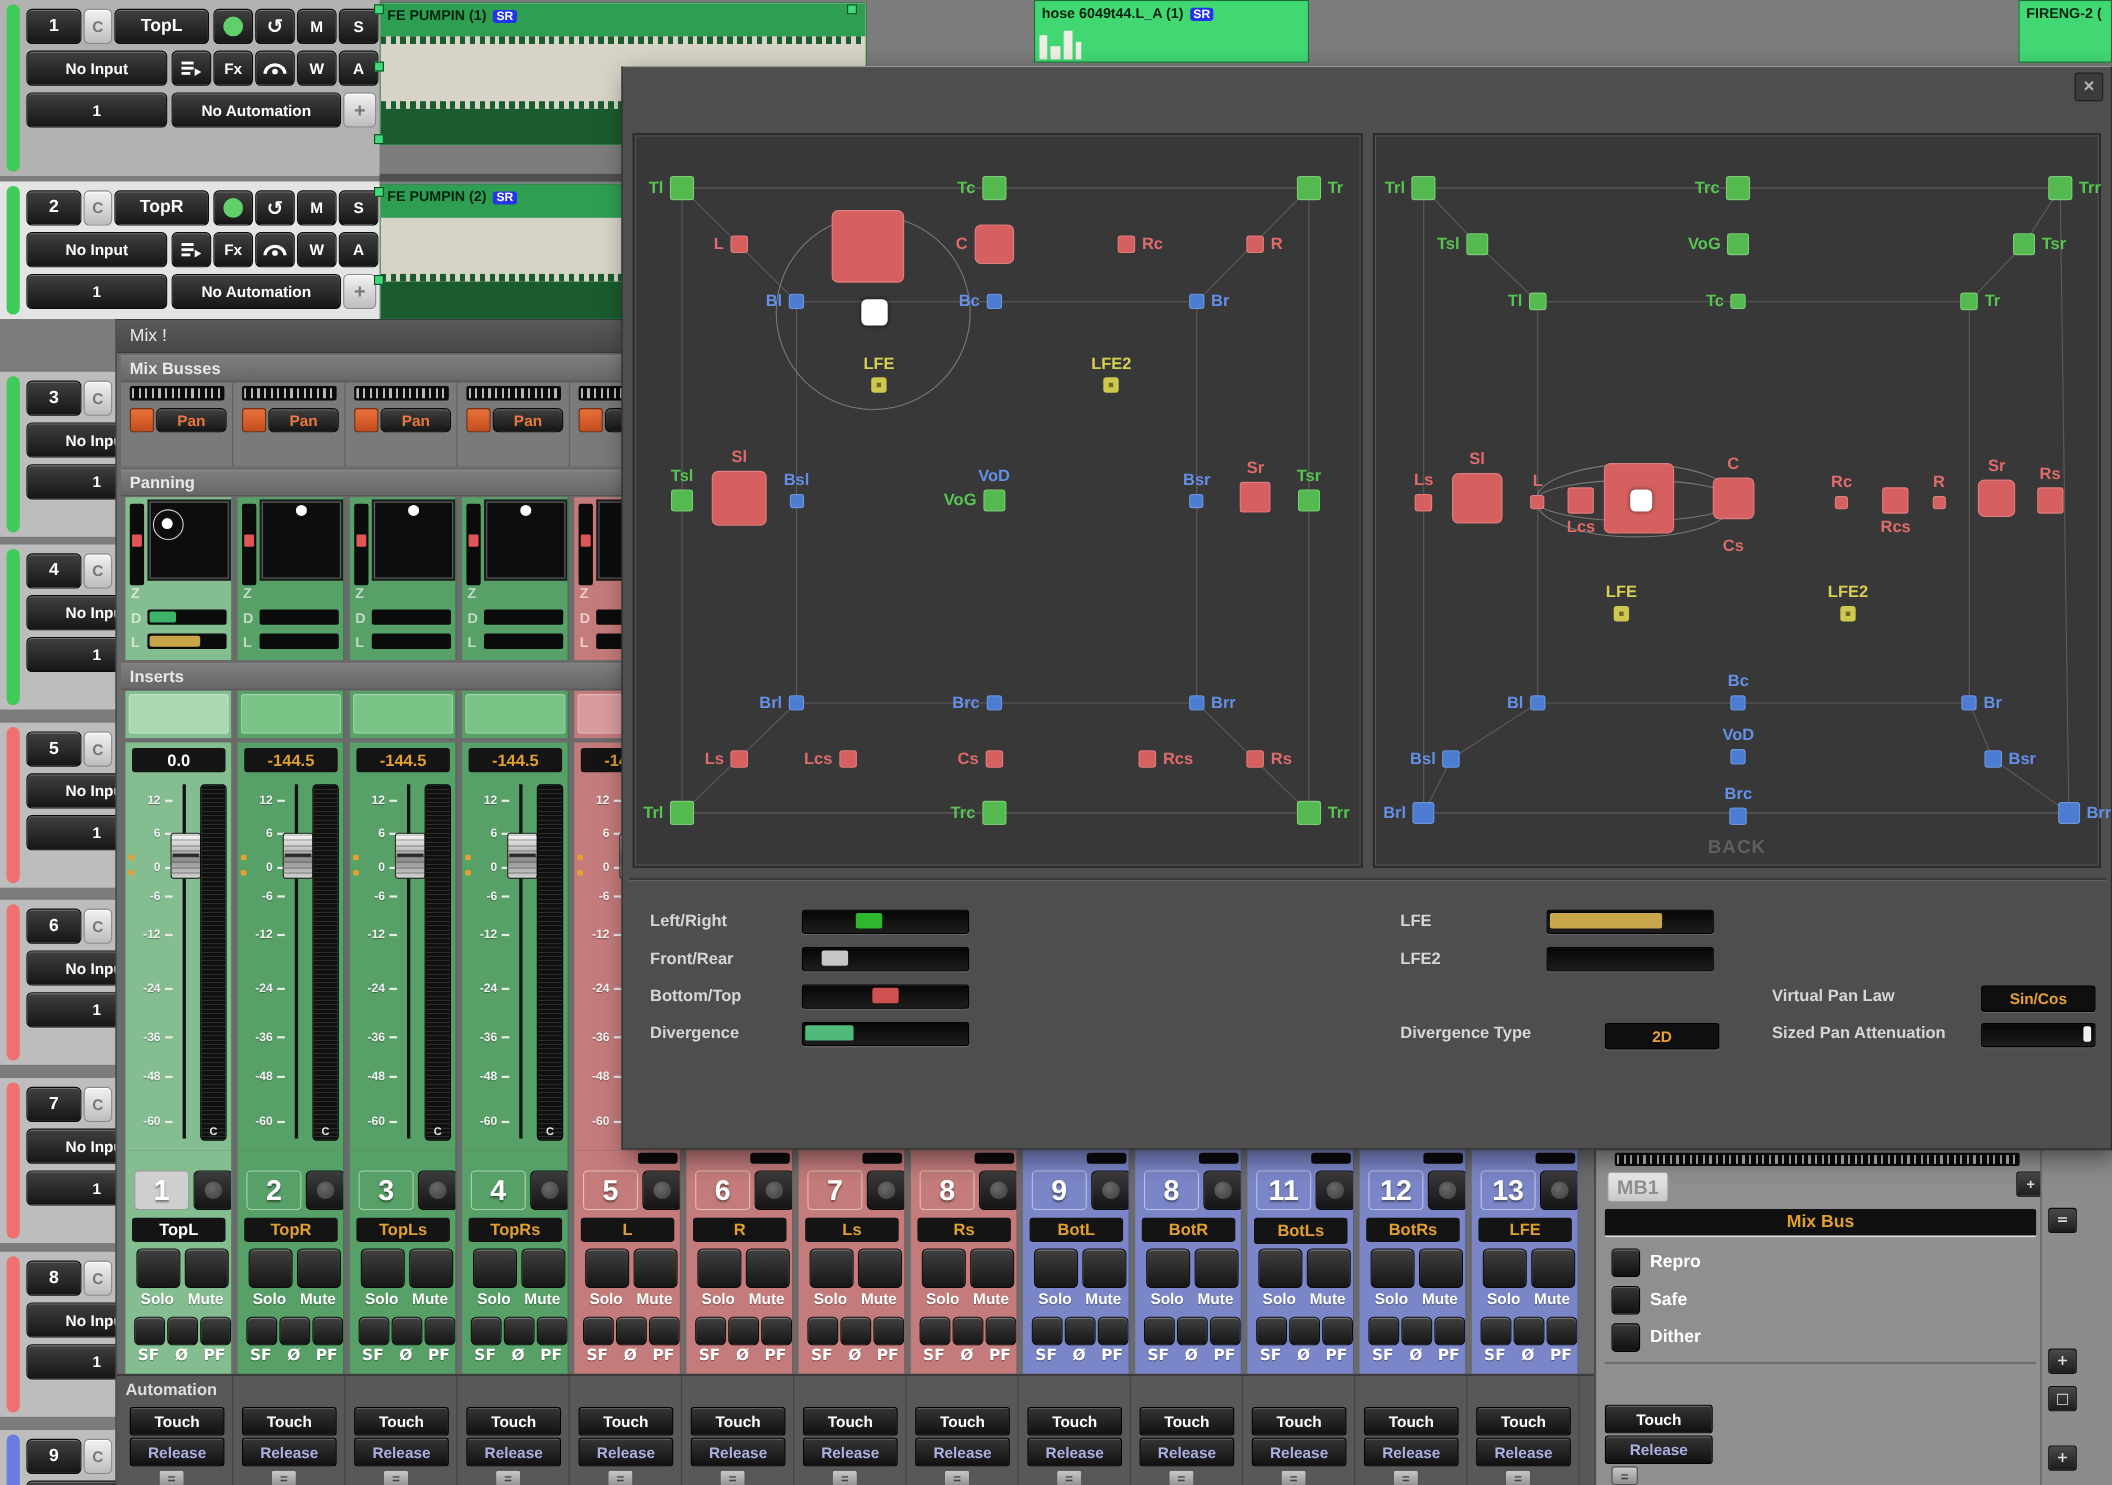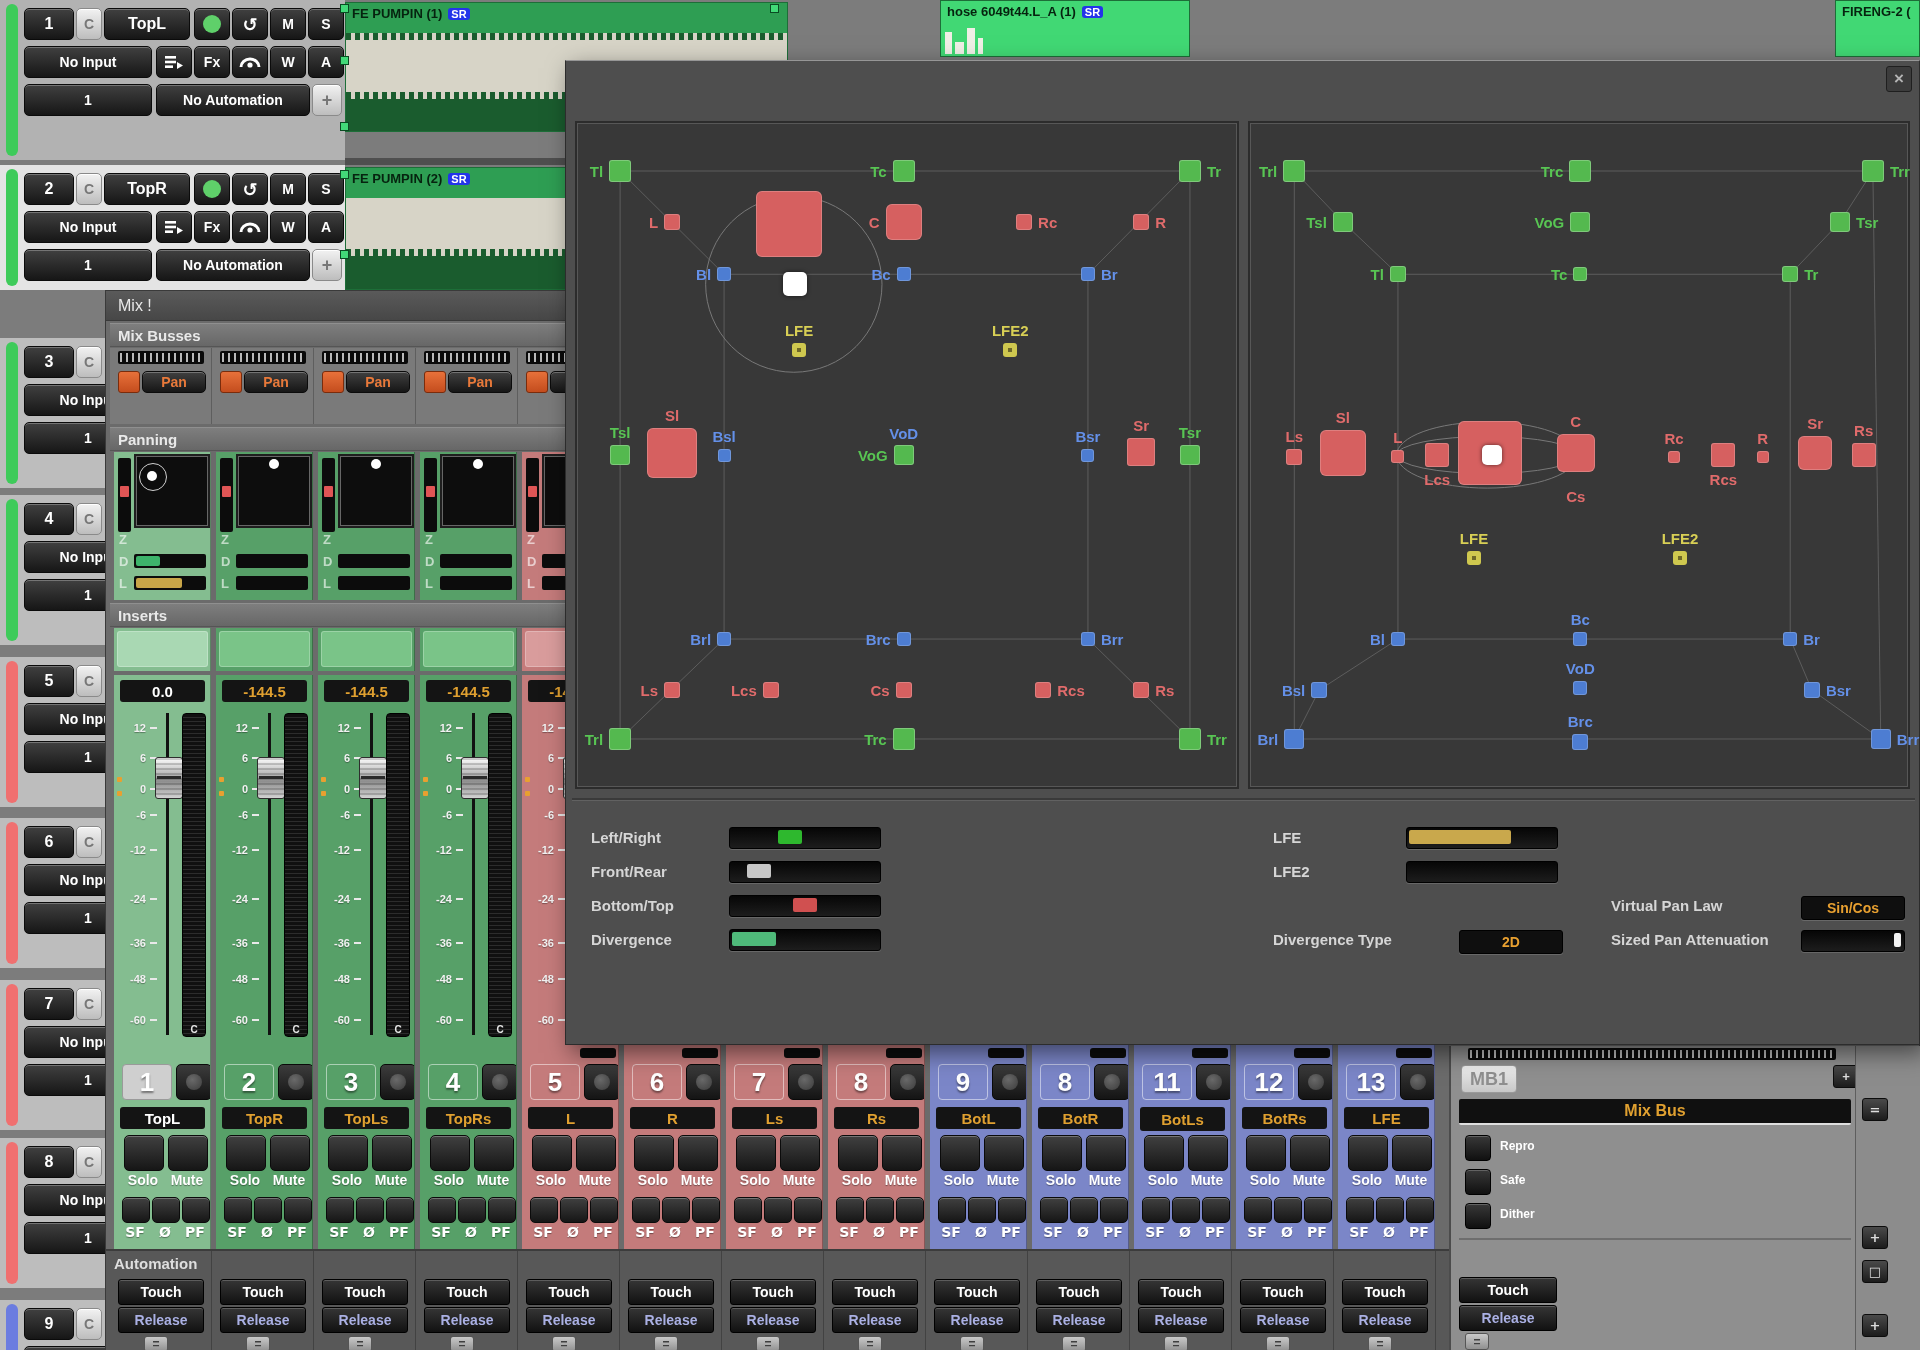--- a/index.html
+++ b/index.html
@@ -71,21 +71,21 @@
     box-shadow:inset 0 1px 0 rgba(255,255,255,.2);}
   .tbtn.rel{color:#aab0e4;}
   
   #mb1{position:absolute;background:#8f8f8f;border-left:2px solid #4c4c4c;box-sizing:border-box;}
   .mb1tag{position:absolute;background:linear-gradient(#efefef,#c7c7c7);border:1px solid #9a9a9a;border-radius:4px;
     color:#8f8f8f;font-weight:bold;font-size:18px;display:flex;align-items:center;justify-content:center;}
   .mbbar{position:absolute;background:#101010;border-radius:2px;color:#e0a030;font-weight:bold;font-size:16px;
     display:flex;align-items:center;justify-content:center;border-bottom:2px solid #dfdfdf;}
   .togbtn{position:absolute;background:linear-gradient(#383838,#101010);border:1px solid #000;border-radius:4px;
     box-shadow:inset 0 1px 0 rgba(255,255,255,.22);}
-  .toglb{position:absolute;color:#fff;font-weight:bold;font-size:12px;}
+  .toglb{position:absolute;color:#fff;font-weight:bold;font-size:16px;}
   .smbtn{position:absolute;width:24px;height:21px;background:linear-gradient(#4a4a4a,#1c1c1c);border:1px solid #0c0c0c;
     border-radius:3px;color:#ddd;font-size:13px;font-weight:bold;display:flex;align-items:center;justify-content:center;}
   
   #dialog{position:absolute;left:565px;top:60px;width:1355px;height:985px;background:#4e4e4e;
     border:1px solid #2c2c2c;border-top:1px solid #969696;box-sizing:border-box;box-shadow:6px 8px 22px rgba(0,0,0,.5);}
   .dlg-title{position:absolute;left:0;top:0;width:100%;height:34px;background:linear-gradient(#6f6f6f,#565656);
     color:#e4e4e4;font-size:15px;display:flex;align-items:center;padding-left:12px;box-sizing:border-box;border-bottom:1px solid #3e3e3e;}
   .dlg-close{position:absolute;right:7px;top:5px;width:24px;height:24px;background:#3c3c3c;border:1px solid #1f1f1f;
     border-radius:3px;color:#b5b5b5;font-size:17px;font-weight:bold;display:flex;align-items:center;justify-content:center;}
   .panfield{position:absolute;background:#383838;border:1px solid #575757;outline:2px solid #2c2c2c;}
@@ -1443,20 +1443,21 @@
         <div class="spk-lbl lb" style="left: 10.4%; top: 85.5%; transform: translate(-100%, -50%); margin-left: -14px;">Bsl</div>
         <div class="spk sk-b" style="left: calc(85.5% - 8px); top: calc(85.5% - 8px); width: 16px; height: 16px;"></div>
         <div class="spk-lbl lb" style="left: 85.5%; top: 85.5%; transform: translate(0px, -50%); margin-left: 14px;">Bsr</div>
         <div class="spk sk-b" style="left: calc(6.6% - 10px); top: calc(92.9% - 10px); width: 20px; height: 20px;"></div>
         <div class="spk-lbl lb" style="left: 6.6%; top: 92.9%; transform: translate(-100%, -50%); margin-left: -16px;">Brl</div>
         <div class="spk sk-b" style="left: calc(50.2% - 8px); top: calc(93.4% - 8px); width: 16px; height: 16px;"></div>
         <div class="spk-lbl lb" style="left: 50.2%; top: 93.4%; transform: translate(-50%, -100%); margin-top: -12px;">Brc</div>
         <div class="spk sk-b" style="left: calc(96% - 10px); top: calc(92.9% - 10px); width: 20px; height: 20px;"></div>
         <div class="spk-lbl lb" style="left: 96%; top: 92.9%; transform: translate(0px, -50%); margin-left: 16px;">Brr</div>
         <div class="spk sk-w" style="left: calc(36.7% - 10px); top: calc(50% - 10px); width: 20px; height: 20px;"></div>
+        <div class="fcaption">BACK</div>
       </div>
     <div class="abs" style="left:6px;top:737px;width:1343px;height:2px;background:#3a3a3a;border-bottom:1px solid #616161"></div>
     <div id="dlg-sliders">
         <div class="dlg-lb" style="left: 25px; top: 768px;">Left/Right</div>
         <div class="sl-track" style="left: 163px; top: 766px;">
           <div class="sl-thumb" style="left: 48.36px; background: rgb(46, 184, 46);"></div>
         </div>
         <div class="dlg-lb" style="left: 25px; top: 802px;">Front/Rear</div>
         <div class="sl-track" style="left: 163px; top: 800px;">
           <div class="sl-thumb" style="left: 16.64px; background: rgb(198, 198, 198);"></div>

